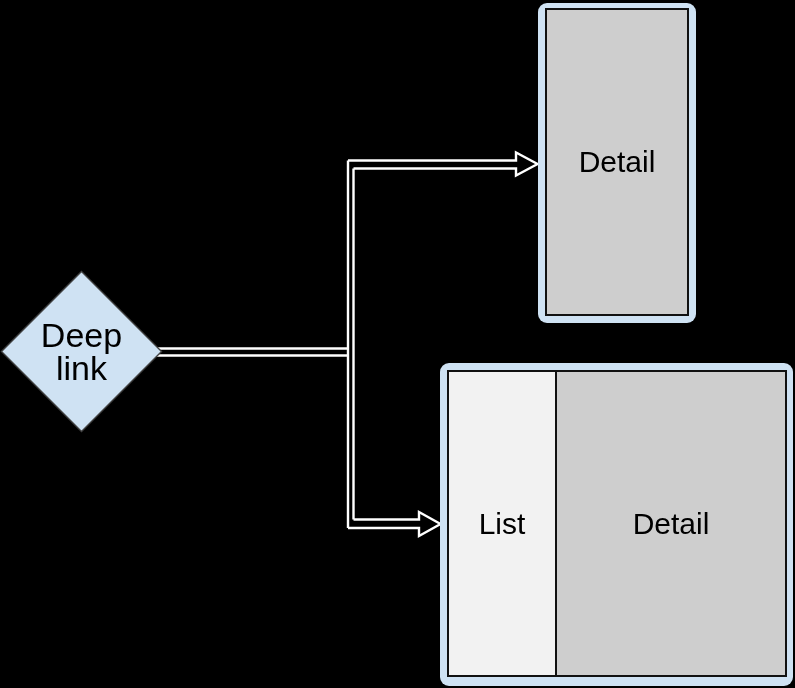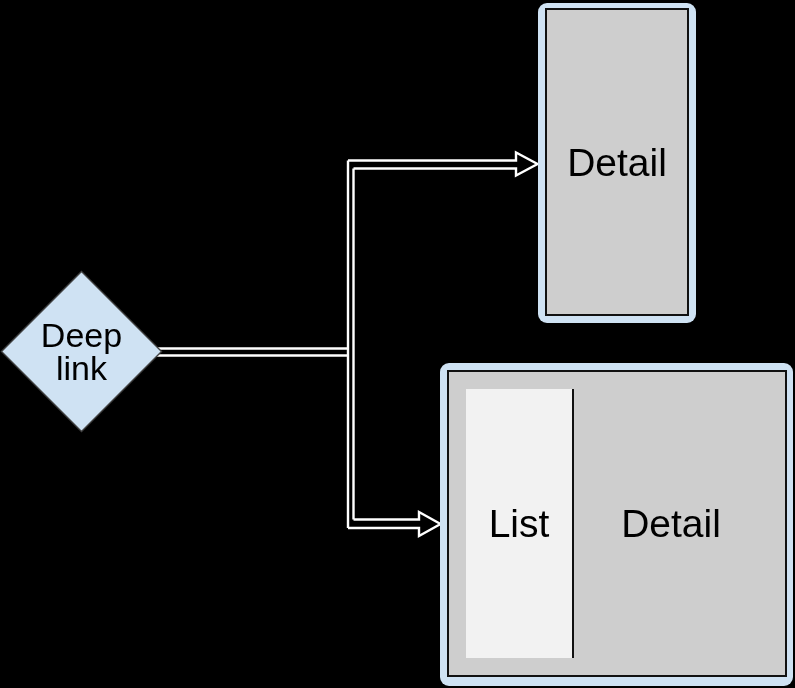--- a/index.html
+++ b/index.html
@@ -58,24 +58,24 @@
     background: var(--detail-fill, #cecece);
     display: flex;
     align-items: center;
     justify-content: center;
   }
   #detail-screen .screen-inner {
     left: 7px; top: 5px; width: 144px; height: 308px;
   }
   #list-detail-screen .screen-inner {
     left: 7px; top: 7px; width: 340px; height: 307px;
-    padding: 17px; align-items: stretch; justify-content: flex-start;
+    padding: 0; align-items: stretch; justify-content: flex-start;
   }
   .screen-label {
-    font-size: 39px;
+    font-size: 30px;
     line-height: 1;
   }
   .pane {
     display: flex;
     align-items: center;
     justify-content: center;
   }
   #list-pane {
     flex: 0 0 106px;
     background: var(--list-fill, #f2f2f2);

